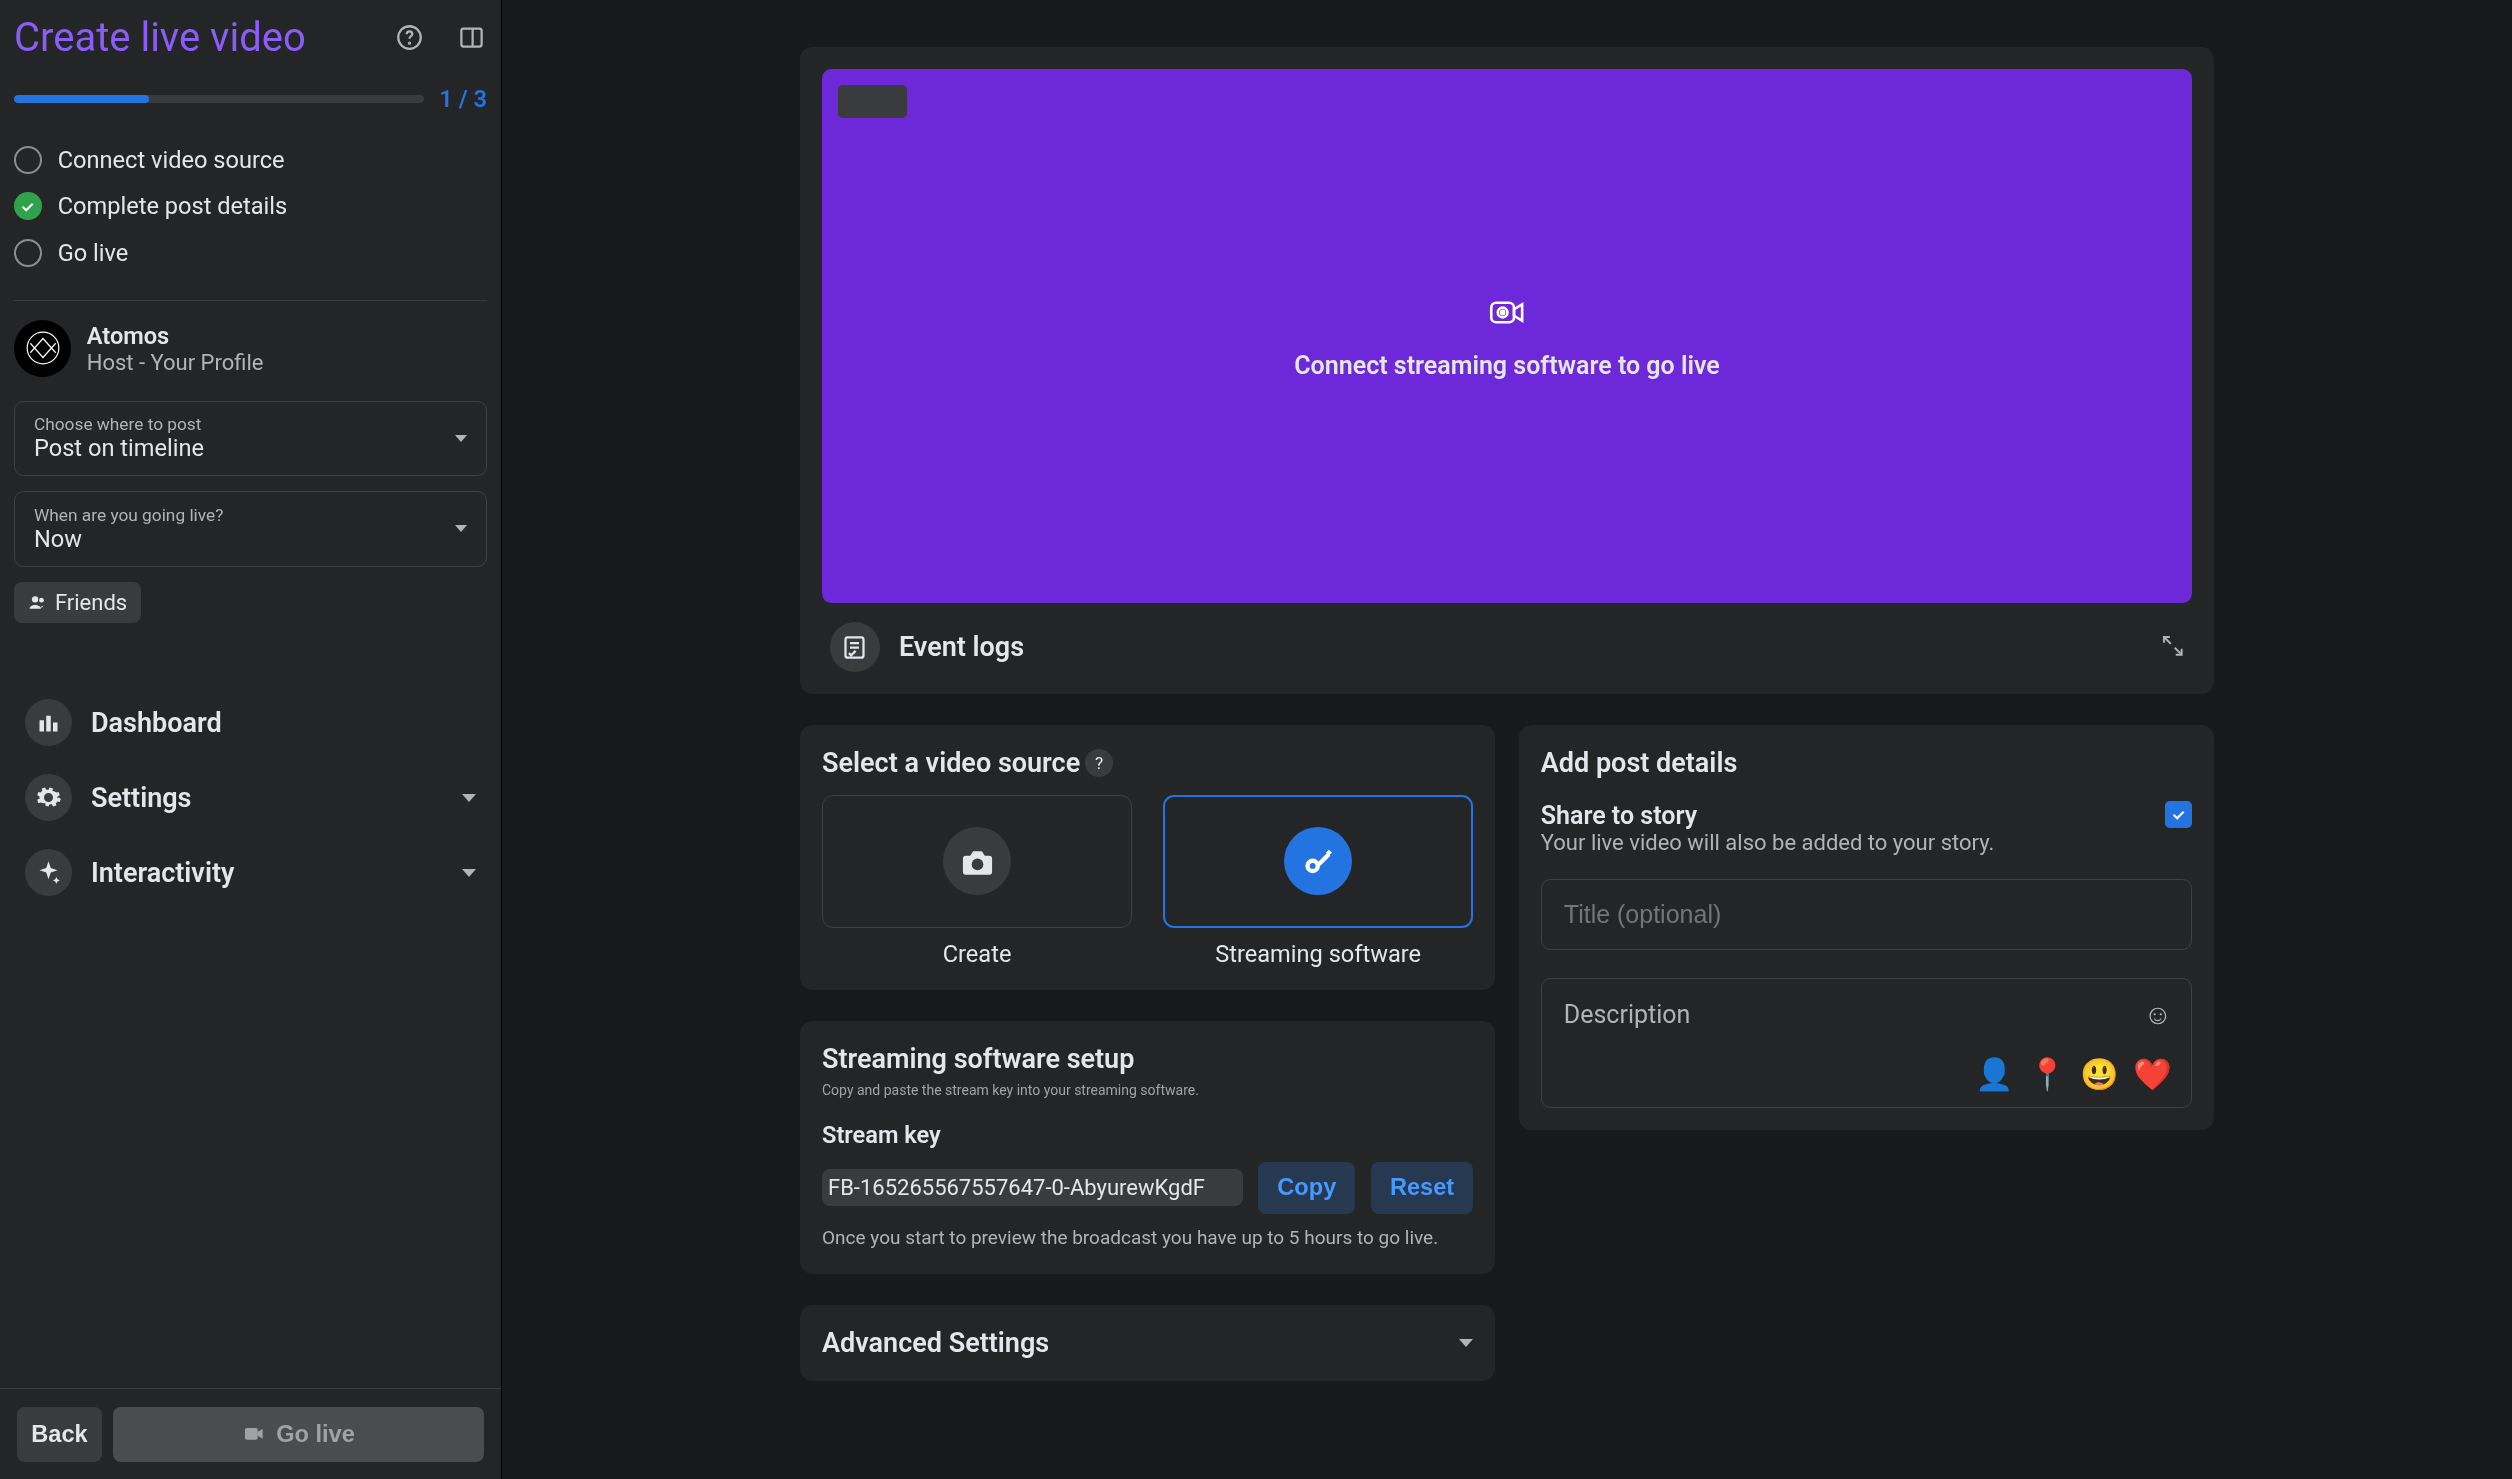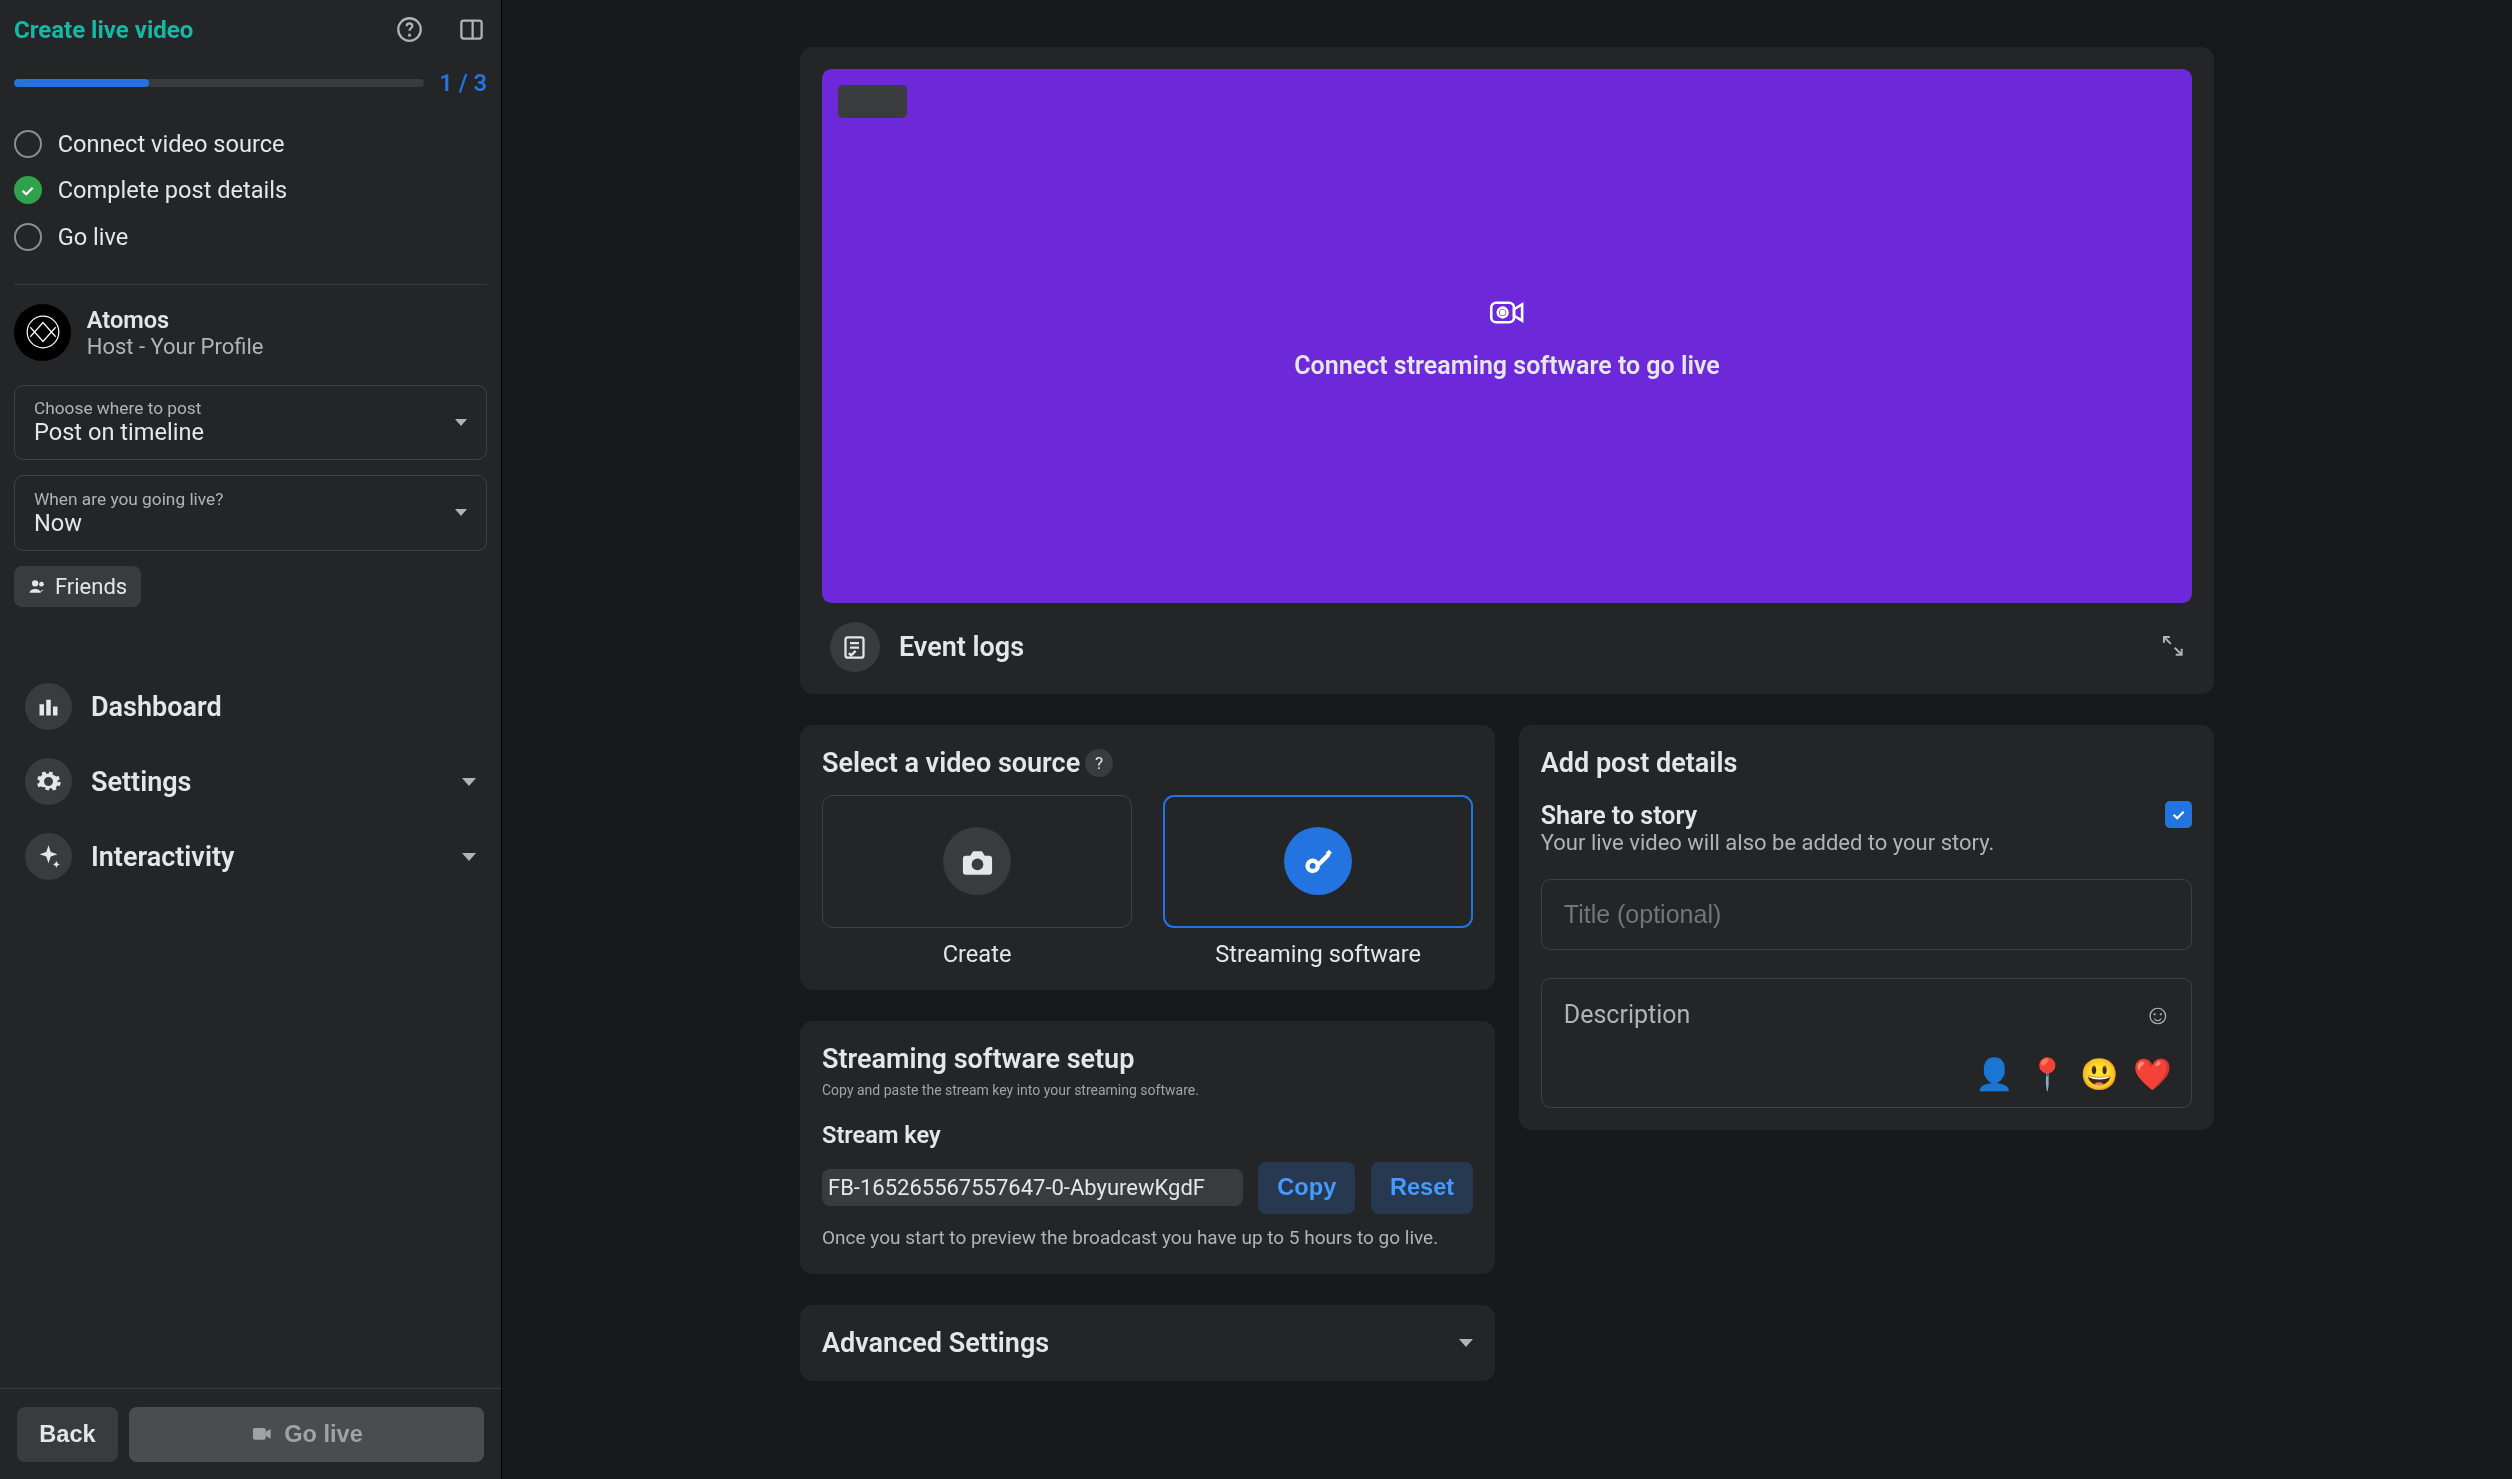--- a/index.html
+++ b/index.html
@@ -22,21 +22,21 @@
   flex-direction: column;
   border-right: 1.6px solid #000;
 }
 .sidebar-top { flex: 1; padding: 14px; overflow-y: auto; }
 .sidebar-header {
   display: flex;
   align-items: center;
   justify-content: space-between;
   margin-bottom: 23.6px;
 }
-.title { font-size: 24px; font-weight: 700; color: #14b8a6; }
+.title { font-size: 40px; font-weight: 400; color: #8b5cf6; }
 .header-icons { display: flex; gap: 31px; align-items: center; }
 .icon-btn { width: 31px; height: 31px; display:flex; align-items:center; justify-content:center; color:#b0b3b8; cursor:pointer; }
 .progress-wrap { display:flex; align-items:center; gap:15.7px; margin-bottom: 23.6px; }
 .progress-bar { flex:1; height:7.9px; background:#3a3b3c; border-radius:3.9px; overflow:hidden; }
 .progress-fill { height:100%; background:#2374e1; border-radius:3.9px; }
 .progress-text { color:#2374e1; font-size:23.6px; font-weight:600; }
 .step-list { margin-bottom: 23.6px; }
 .step-item { display:flex; align-items:center; gap:15.7px; padding: 9.4px 0; }
 .step-circle { width:28px; height:28px; border-radius:50%; display:flex; align-items:center; justify-content:center; }
 .step-circle.empty { border:2.4px solid #8a8d91; }
@@ -57,21 +57,21 @@
 .chip { background:#3a3b3c; border-radius:7.9px; padding:7.9px 14px; display:inline-flex; align-items:center; gap:7.9px; font-size:22px; color:#e4e6eb; cursor:pointer; margin-bottom:31px; }
 .nav-section { margin-top:31px; }
 .nav-item { display:flex; align-items:center; gap:19px; padding:14px 11px; border-radius:9.4px; cursor:pointer; }
 .nav-item.active { background:#303031; }
 .nav-icon { width:47px; height:47px; border-radius:50%; display:flex; align-items:center; justify-content:center; }
 .nav-icon.blue { background:#2374e1; }
 .nav-icon.gray { background:#3a3b3c; }
 .nav-label { font-size:27px; font-weight:600; color:#e4e6eb; flex:1; }
 .chevron { border-left:7px solid transparent; border-right:7px solid transparent; border-top:8.6px solid #b0b3b8; }
 .sidebar-footer { padding:17.3px; border-top:0.8px solid #3a3b3c; display:flex; gap:11px; }
-.btn { flex:0; padding:14px 22px; border:none; border-radius:7.9px; font-size:23.6px; font-weight:600; cursor:pointer; }
+.btn { flex:0; padding:14px 14px; border:none; border-radius:7.9px; font-size:23.6px; font-weight:600; cursor:pointer; }
 .btn-secondary { background:#3a3b3c; color:#e4e6eb; }
 .btn-disabled { flex:1; background:#4b4c4f; color:#a0a2a6; display:flex; align-items:center; justify-content:center; gap:11px; cursor:not-allowed; }
 .main-area { flex:1; padding:47px 298px 47px 298px; overflow-y:auto; }
 .card { background:#242526; border-radius:12.6px; padding:22px; margin-bottom:31px; }
 .preview-area { background:#6d28d9; border-radius:9.4px; height:534px; display:flex; flex-direction:column; position:relative; }
 .preview-badge { position:absolute; top:15.7px; left:15.7px; width:69px; height:33px; background:#3a3b3c; border-radius:4.7px; }
 .preview-center { flex:1; display:flex; flex-direction:column; align-items:center; justify-content:center; gap:19px; }
 .preview-text { font-size:25px; font-weight:600; color:#e4e6eb; }
 .event-logs-row { display:flex; align-items:center; justify-content:space-between; padding:19px 7.9px 0 7.9px; }
 .event-logs-left { display:flex; align-items:center; gap:19px; }

